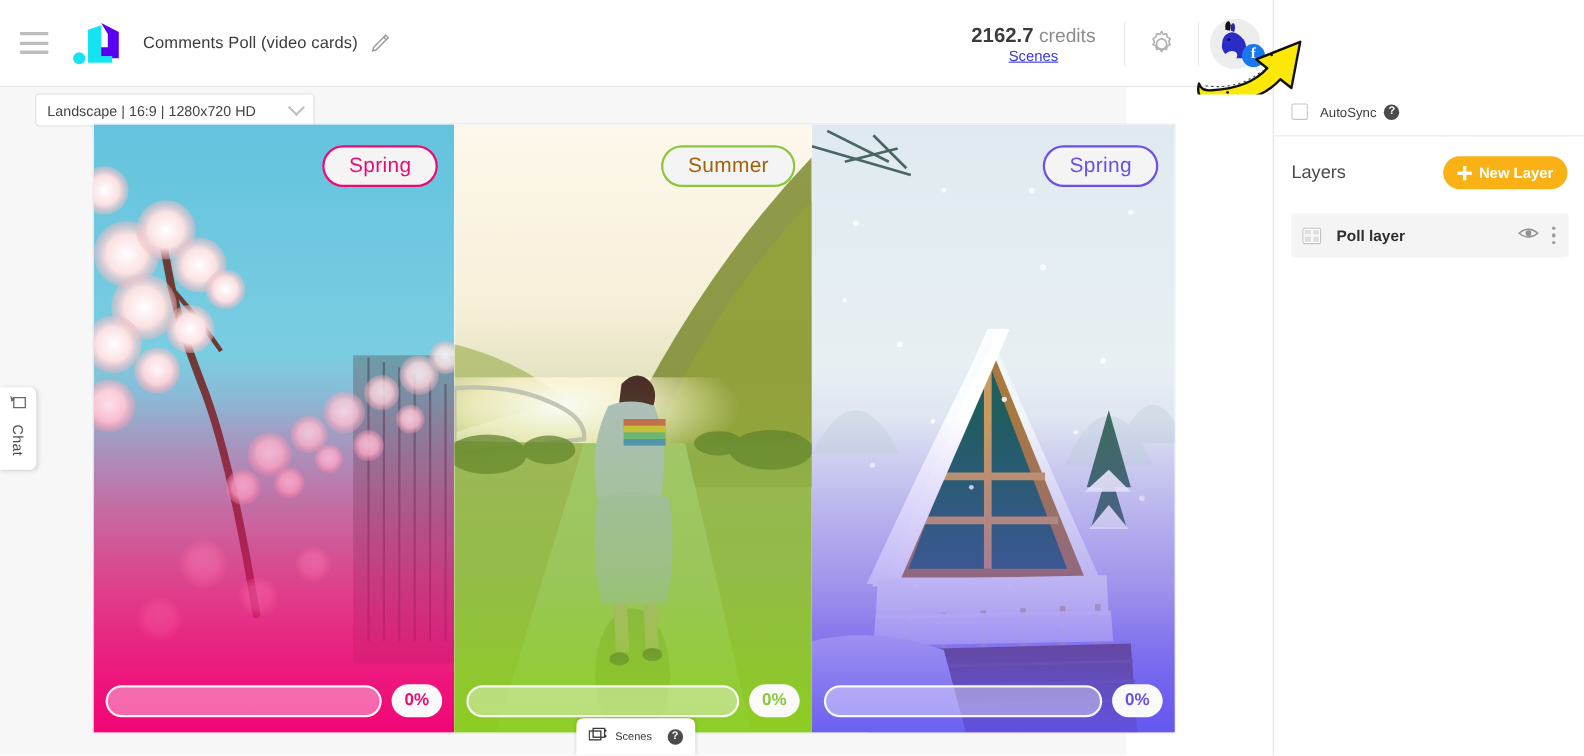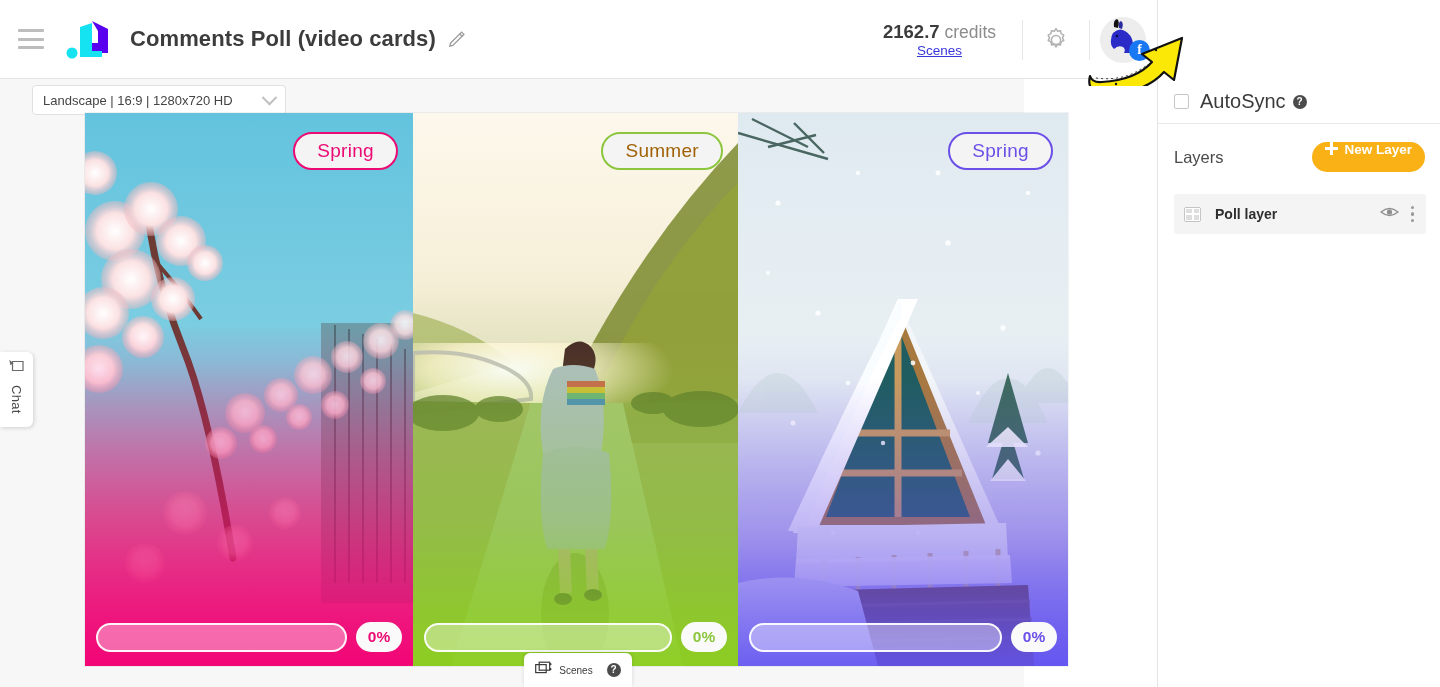--- a/index.html
+++ b/index.html
@@ -19,21 +19,21 @@
   .hamburger {
     width: 26px; height: 20px; margin-left: 18px; margin-right: 18px;
     display: flex; flex-direction: column; justify-content: space-between;
     cursor: pointer;
   }
   .hamburger i { display: block; height: 3px; background: #bdbdbd; border-radius: 1px; }
 
   .logo { width: 54px; height: 44px; position: relative; margin-right: 14px; cursor: pointer; }
 
   .proj-title {
-    font-size: 22px; color: #3c3c3c; letter-spacing: .1px; white-space: nowrap; font-weight: bold;
+    font-size: 15px; color: #3c3c3c; letter-spacing: .1px; white-space: nowrap;
   }
   .pencil { margin-left: 12px; width: 18px; height: 18px; cursor: pointer; }
 
   .hdr-right {
     position: absolute; right: 0; top: 0; height: 79px;
     display: flex; align-items: center;
   }
   .credits-block {
     text-align: center; line-height: 1.15; padding: 0 26px 0 10px;
     display: flex; flex-direction: column; align-items: center;
@@ -72,36 +72,36 @@
   }
   .autosync-row {
     position: absolute; top: 80px; left: 0; width: 283px; height: 44px;
     display: flex; align-items: center; padding-left: 16px;
     border-bottom: 1px solid #e9e9e9;
   }
   .cbox {
     width: 15px; height: 15px; border: 1px solid #c7c7c7; border-radius: 2px;
     background: #fff; cursor: pointer;
   }
-  .autosync-label { font-size: 20px; color: #3c3c3c; margin-left: 11px; }
+  .autosync-label { font-size: 12px; color: #3c3c3c; margin-left: 11px; }
   .help-dot {
     width: 14px; height: 14px; border-radius: 50%; background: #4b4b4b; color: #fff;
     font-size: 10px; font-weight: bold; display: inline-flex; align-items: center;
     justify-content: center; margin-left: 7px; cursor: pointer; line-height: 1;
   }
 
   .layers-head {
     position: absolute; top: 136px; left: 0; width: 283px; height: 42px;
     display: flex; align-items: center; padding: 0 16px;
   }
   .layers-title { font-size: 16.5px; color: #4a4a4a; }
   .new-layer-btn {
     margin-left: auto; background: #f9b115; color: #fff; border: none;
     border-radius: 15px; height: 30px; padding: 0 13px; font-size: 13.5px;
-    font-weight: bold; cursor: pointer; display: flex; gap: 6px;
+    font-weight: bold; cursor: pointer; display: flex; align-items: center; gap: 6px;
   }
   .plus-box {
     width: 13px; height: 13px; position: relative; display: inline-block;
   }
   .plus-box::before, .plus-box::after {
     content: ""; position: absolute; background: #fff;
   }
   .plus-box::before { left: 5px; top: 0; width: 3px; height: 13px; }
   .plus-box::after { top: 5px; left: 0; height: 3px; width: 13px; }
 

